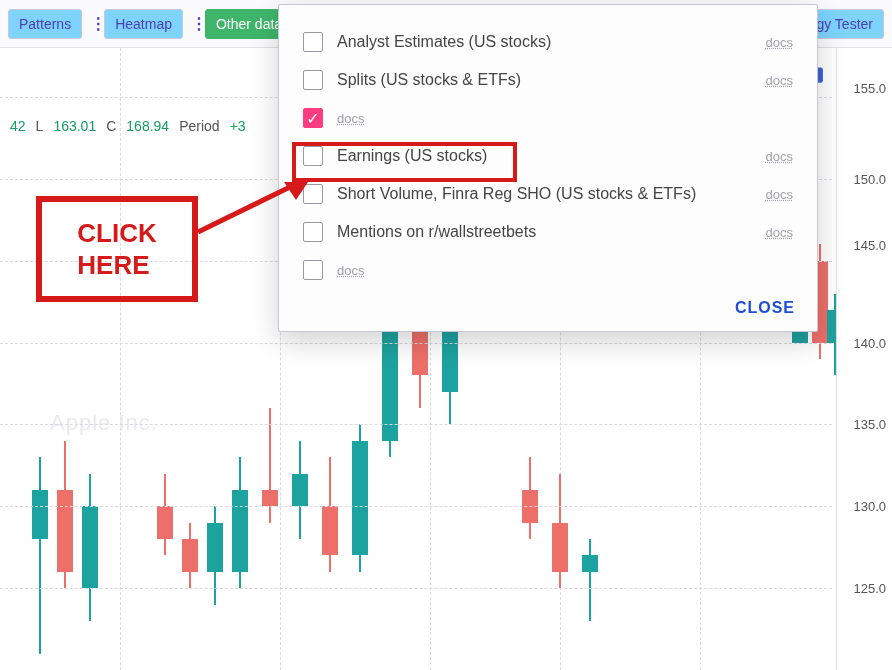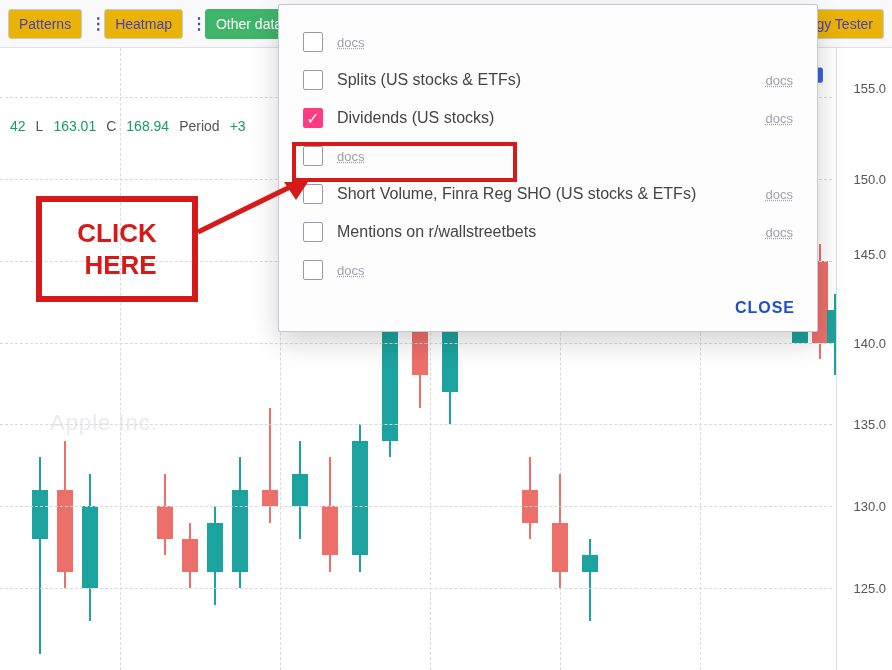--- a/index.html
+++ b/index.html
@@ -10,21 +10,21 @@
   }
   
   .toolbar {
     display: flex; gap: 6px; padding: 6px 8px;
     border-bottom: 1px solid #e0e0e4; background: #fafafc;
     align-items: center; height: 48px;
   }
   .tb-btn {
     display: inline-flex; align-items: center; gap: 4px;
     padding: 6px 10px; border-radius: 3px; font-size: 14px;
-    border: 1px solid #c8c8d6; color: #4b3fb5; background: #eab308;
+    border: 1px solid #c8c8d6; color: #4b3fb5; background: #7dd3fc;
     cursor: pointer;
   }
   .tb-btn.green { background: #3fb56a; color: #fff; border-color: #3fb56a; }
   .tb-sep {
     width: 10px; text-align: center; color: #4b3fb5; font-size: 16px;
     font-weight: bold; user-select: none; padding: 0 2px;
   }
   .toolbar .spacer { flex: 1; }
   .toolbar .right-btn { font-size: 14px; color: #4b3fb5; }
 
@@ -101,21 +101,21 @@
   .hl-box {
     position: absolute; border: 4px solid #d61a1a; pointer-events: none;
     left: 292px; top: 142px; width: 225px; height: 40px;
   }
   
   .callout {
     position: absolute; left: 36px; top: 196px; width: 162px; height: 106px;
     border: 6px solid #d61a1a; display: flex; align-items: center; justify-content: center;
   }
   .callout span {
-    color: #d61a1a; font-weight: 800; font-size: 26px; white-space: pre; text-align: right;
+    color: #d61a1a; font-weight: 800; font-size: 26px; white-space: pre; text-align: left;
     line-height: 1.25;
   }
   .arrow {
     position: absolute; left: 198px; top: 182px; width: 110px; height: 66px;
     pointer-events: none;
   }
 </style>
 </head>
 <body>
 
@@ -230,21 +230,21 @@
       </div>
       <div class="candle up" style="left: 825px; top: 245.526px; height: 81.8421px;">
         <div class="wick" style="top:0;height:81.84210526315786px"></div>
         <div class="body" style="top:16.36842105263156px;height:32.73684210526312px"></div>
       </div>
     </div>
 
   <div class="price-axis" id="price-axis">
       <div class="tick" style="top: 40px;">155.0</div>
       <div class="tick" style="top: 130.947px;">150.0</div>
-      <div class="tick" style="top: 206px;">145.0</div>
+      <div class="tick" style="top: 197px;">145.0</div>
       <div class="tick" style="top: 294.632px;">140.0</div>
       <div class="tick" style="top: 376.474px;">135.0</div>
       <div class="tick" style="top: 458.316px;">130.0</div>
       <div class="tick" style="top: 540.158px;">125.0</div>
     </div>
 
   <div class="chart-tools">
     <svg class="tool-ico" viewBox="0 0 24 24" fill="none" stroke="#666" stroke-width="2">
       <path d="M4 10V4h6M20 14v6h-6"></path>
     </svg>
@@ -259,34 +259,35 @@
     <div class="grid-h" style="top: 294.632px;"></div>
     <div class="grid-h" style="top: 376.474px;"></div>
     <div class="grid-h" style="top: 458.316px;"></div>
     <div class="grid-h" style="top: 540.158px;"></div>
   </div>
 
 <div class="modal">
   <div id="opt-list">
       <div class="opt-row">
         <span class="chk "></span>
+        <span class="lbl">Analyst Estimates (US stocks)</span>
         <span class="docs">docs</span>
       </div>
       <div class="opt-row">
         <span class="chk "></span>
         <span class="lbl">Splits (US stocks &amp; ETFs)</span>
         <span class="docs">docs</span>
       </div>
       <div class="opt-row">
         <span class="chk on">✓</span>
-        <span class="lbl">Dividends (US stocks)</span>
-        <span class="docs">docs</span>
-      </div>
-      <div class="opt-row">
-        <span class="chk "></span>
+        <span class="docs">docs</span>
+      </div>
+      <div class="opt-row">
+        <span class="chk "></span>
+        <span class="lbl">Earnings (US stocks)</span>
         <span class="docs">docs</span>
       </div>
       <div class="opt-row">
         <span class="chk "></span>
         <span class="lbl">Short Volume, Finra Reg SHO (US stocks &amp; ETFs)</span>
         <span class="docs">docs</span>
       </div>
       <div class="opt-row">
         <span class="chk "></span>
         <span class="lbl">Mentions on r/wallstreetbets</span>

